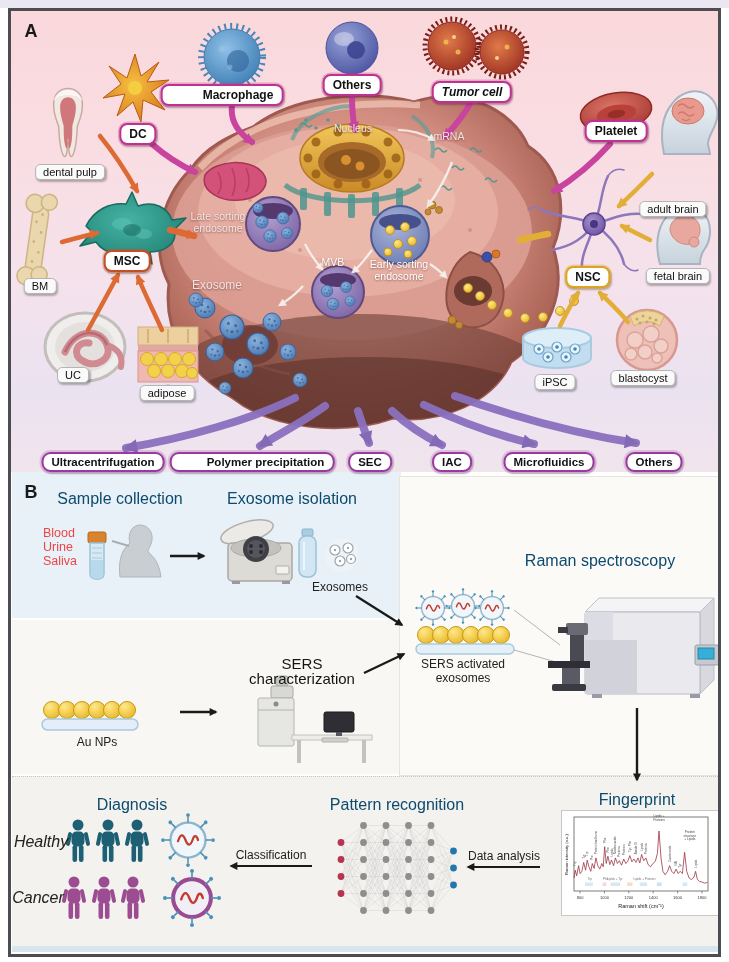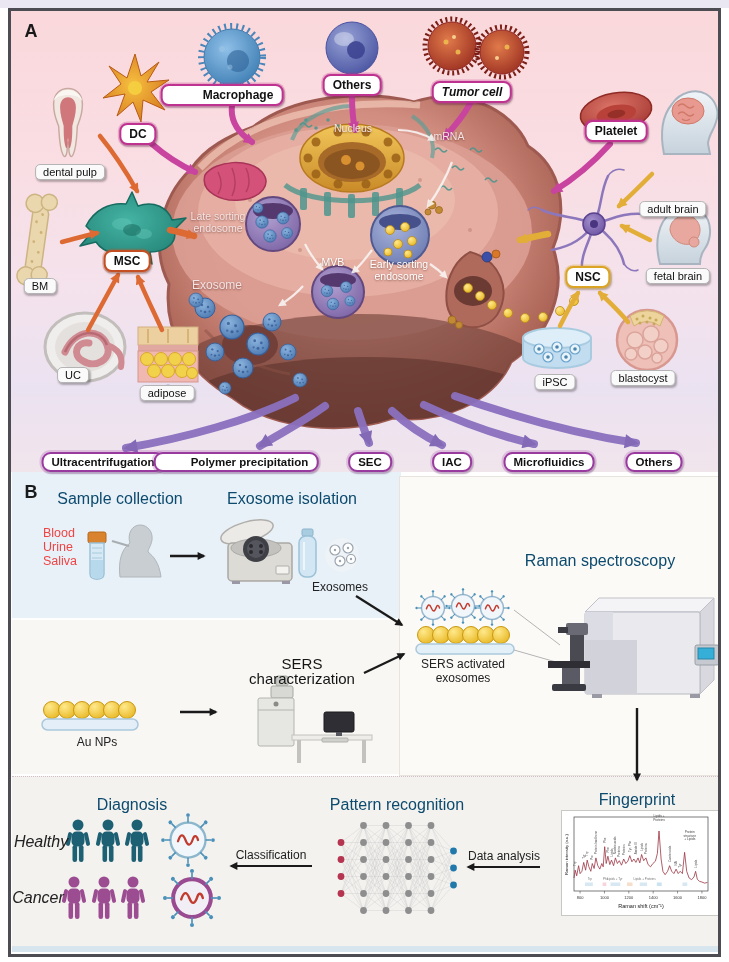--- a/index.html
+++ b/index.html
@@ -926,21 +926,21 @@
     <div>endosome</div>
   </div>
   <div class="lbl cell-lbl" style="left:333px;top:262px;color:#fff;">MVB</div>
   <div class="lbl cell-lbl" style="left:399px;top:270px;color:#fff;">
     <div>Early sorting</div>
     <div>endosome</div>
   </div>
   <div class="lbl cell-lbl" style="left:217px;top:285px;font-size:12px;">Exosome</div>
 
   <div class="lbl method" style="left:103px;top:462px;">Ultracentrifugation</div>
-  <div class="lbl method" style="left:236px;top:462px;padding-left:35px;">Polymer precipitation</div>
+  <div class="lbl method" style="left:252px;top:462px;padding-left:35px;">Polymer precipitation</div>
   <div class="lbl method" style="left:370px;top:462px;">SEC</div>
   <div class="lbl method" style="left:452px;top:462px;">IAC</div>
   <div class="lbl method" style="left:549px;top:462px;">Microfluidics</div>
   <div class="lbl method" style="left:654px;top:462px;">Others</div>
 
   <div class="lbl h1" style="left:120px;top:499px;">Sample collection</div>
   <div class="lbl h1" style="left:292px;top:499px;">Exosome isolation</div>
   <div class="lbl samples" style="left:60px;top:547px;transform:translate(-50%,-50%);text-align:left;">
     <div>Blood</div>
     <div>Urine</div>

